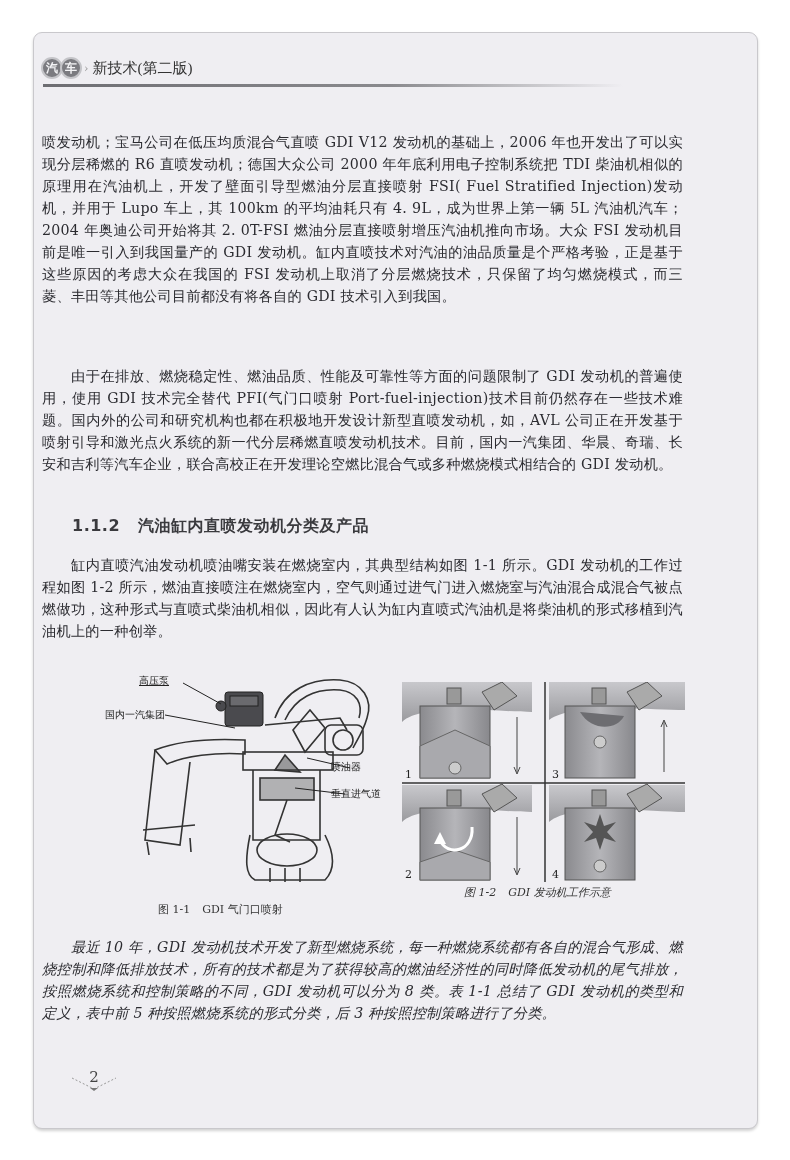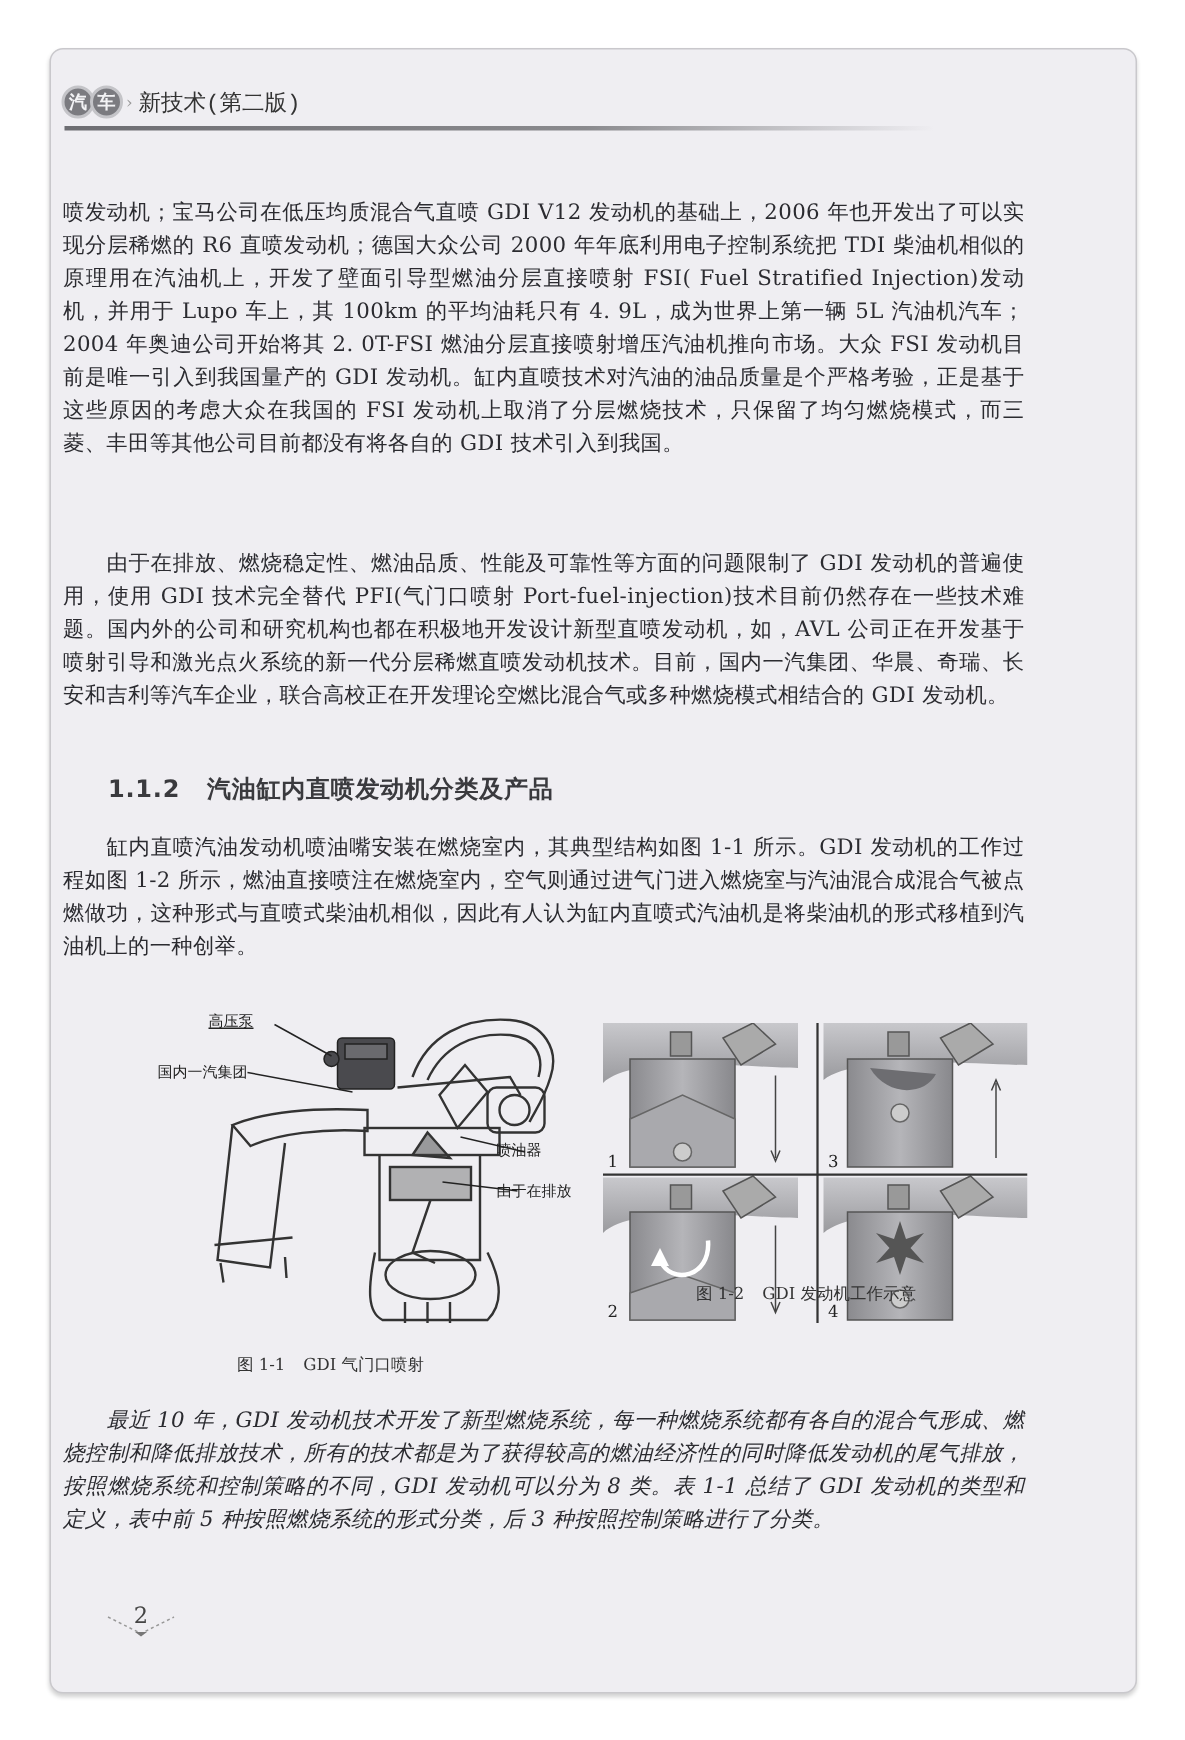--- a/index.html
+++ b/index.html
@@ -18,21 +18,21 @@
   }
   .badge {
     width:22px; height:22px; border-radius:50%;
     background:#7b7b80; border:2px solid #c4c4c8; color:#f3f3f5;
     font-size:12px; font-family:"DejaVu Sans",sans-serif; font-weight:bold;
     display:flex; align-items:center; justify-content:center; margin-right:-3px;
     box-sizing:border-box;
   }
   .badge + .badge { margin-right:4px; }
   .header-title {
-    font-family:Liberation Mono, monospace; font-size:15px; color:#333; margin-left:4px;
+    font-family:Liberation Serif, serif; font-size:15px; color:#333; margin-left:4px;
   }
   .header-rule {
     position:absolute; left:43px; top:84px; width:580px; height:3px;
     background:linear-gradient(to right,#6d6d72 0%,#8a8a8e 60%,rgba(200,200,204,0) 100%);
   }
   .text {
     position:absolute; left:42px; width:641px;
     font-size:14.2px; line-height:22px; letter-spacing:0.25px;
     text-align:justify; color:#2b2b30;
   }
@@ -121,21 +121,21 @@
     <g stroke="#222" stroke-width="1">
       <line x1="48" y1="13" x2="86" y2="34"></line>
       <line x1="30" y1="45" x2="100" y2="58"></line>
       <line x1="172" y1="88" x2="215" y2="98"></line>
       <line x1="160" y1="118" x2="210" y2="124"></line>
     </g>
   </svg>
   <span class="callout" style="left:4px;top:4px;text-decoration:underline;">高压泵</span>
   <span class="callout" style="left:-30px;top:38px;">国内一汽集团</span>
   <span class="callout" style="left:196px;top:90px;">喷油器</span>
-  <span class="callout" style="left:196px;top:117px;">由于在排放</span>
+  <span class="callout" style="left:196px;top:117px;">垂直进气道</span>
 </div>
 <div class="fig-caption" style="left:158px;top:902px;">
   <span class="n">图 1-1</span><span>GDI 气门口喷射</span>
 </div>
 
 <div class="fig" style="left:402px;top:682px;width:283px;height:200px;">
   <svg width="283" height="200" viewBox="0 0 283 200">
     <defs>
       <linearGradient id="cyl" x1="0" x2="1" y1="0" y2="0">
         <stop offset="0" stop-color="#8a8a8e"></stop>
@@ -193,21 +193,21 @@
     <line x1="0" y1="101" x2="283" y2="101" stroke="#333" stroke-width="1.5"></line>
     <line x1="143" y1="0" x2="143" y2="200" stroke="#333" stroke-width="1.5"></line>
     <g font-family="DejaVu Serif, serif" font-size="11" fill="#222">
       <text x="3" y="96">1</text>
       <text x="150" y="96">3</text>
       <text x="3" y="196">2</text>
       <text x="150" y="196">4</text>
     </g>
   </svg>
 </div>
-<div class="fig-caption" style="left:464px;top:855px;">
+<div class="fig-caption" style="left:464px;top:885px;font-style:italic;">
   <span class="n">图 1-2</span><span>GDI 发动机工作示意</span>
 </div>
 
 <div class="text" style="top:936px;font-style:italic;">
   <p class="indent">最近 10 年，GDI 发动机技术开发了新型燃烧系统，每一种燃烧系统都有各自的混合气形成、燃烧控制和降低排放技术，所有的技术都是为了获得较高的燃油经济性的同时降低发动机的尾气排放，按照燃烧系统和控制策略的不同，GDI 发动机可以分为 8 类。表 1-1 总结了 GDI 发动机的类型和定义，表中前 5 种按照燃烧系统的形式分类，后 3 种按照控制策略进行了分类。</p>
 </div>
 
 <div class="page-num">2</div>
 <svg class="page-chev" width="48" height="16" viewBox="0 0 48 16">
   <path d="M2 2 L24 13 L46 2" fill="none" stroke="#999" stroke-width="1" stroke-dasharray="2,2"></path>

